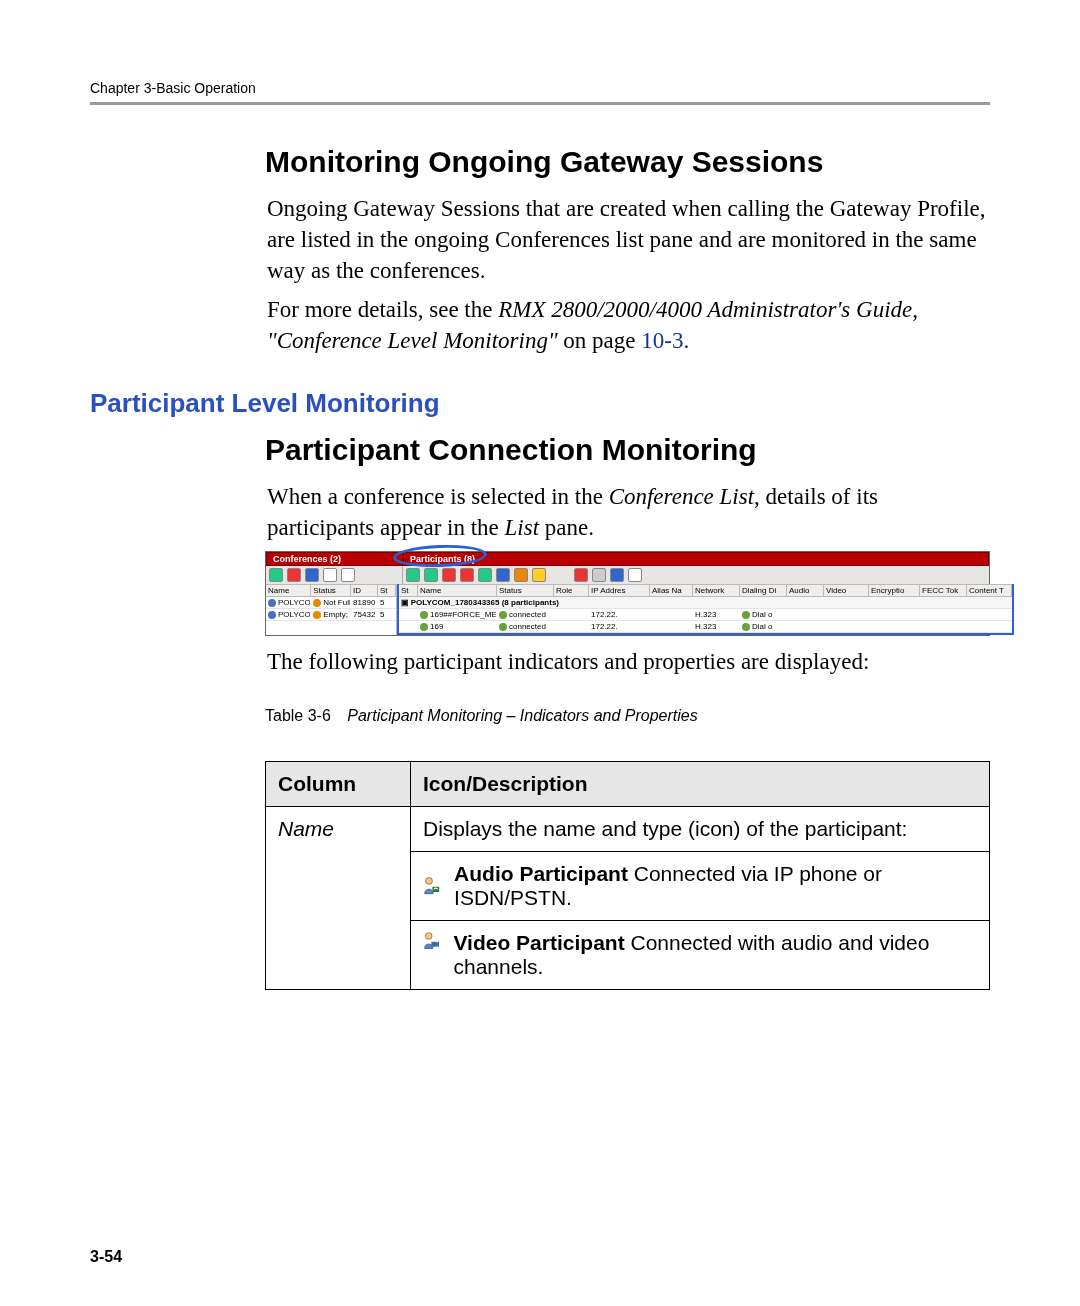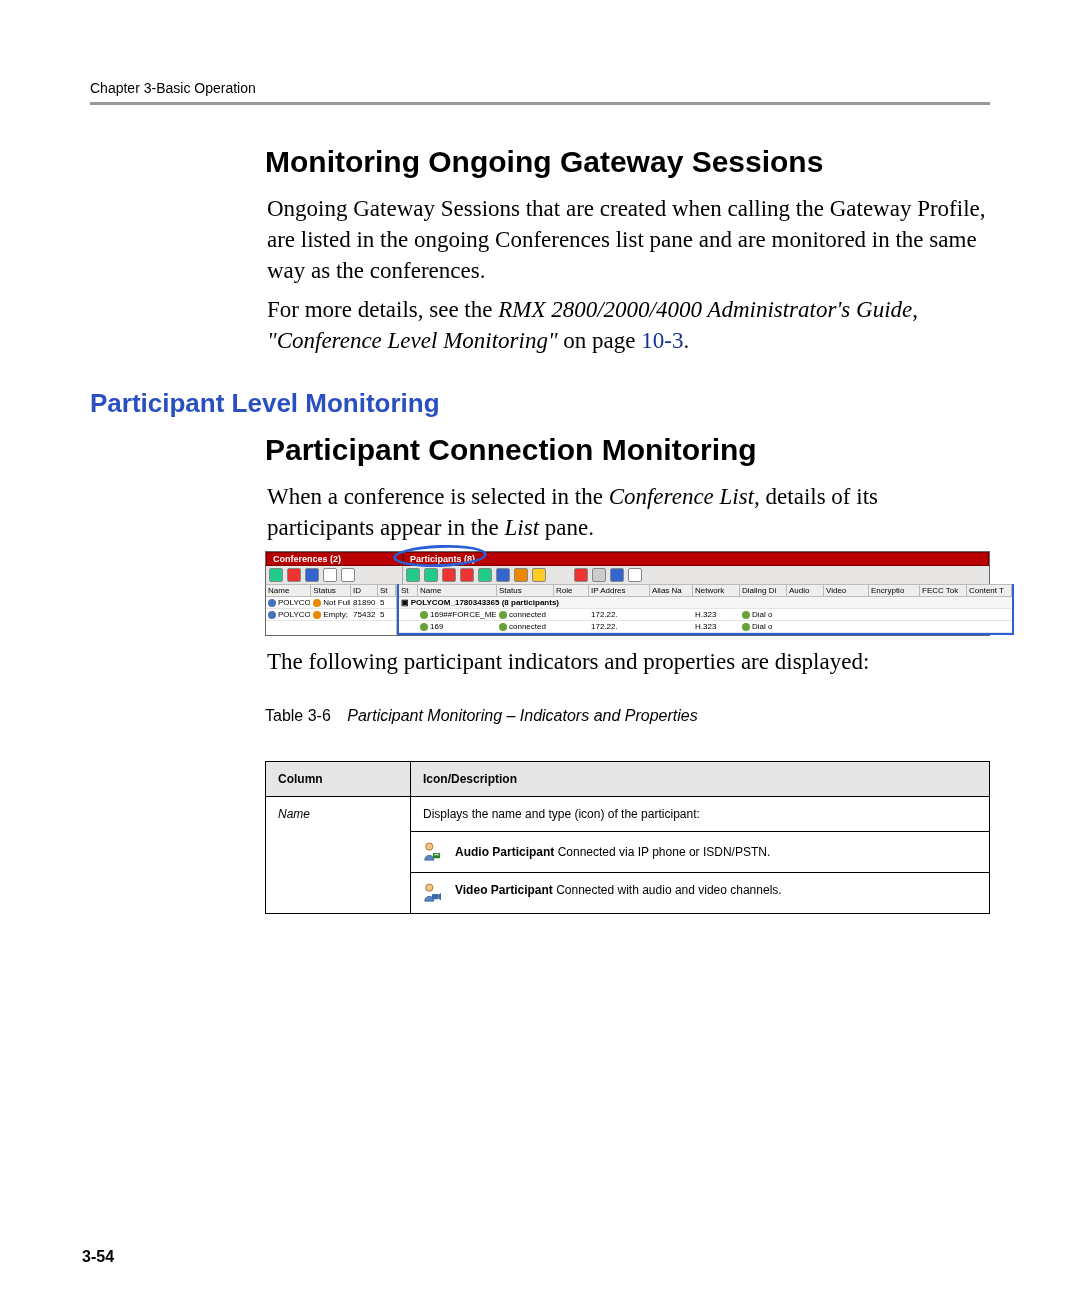--- a/index.html
+++ b/index.html
@@ -55,21 +55,21 @@
     font-family: Arial, sans-serif;
     font-size: 16px;
     margin: 30px 0 8px 0;
   }
   .table-caption .tbl-label { font-weight: 400; }
   .table-caption .tbl-title { font-style: italic; padding-left: 12px; }
   table.prop-table {
     border-collapse: collapse;
     width: 100%;
     font-family: Arial, Helvetica, sans-serif;
-    font-size: 12px;
+    font-size: 21px;
     margin-top: 36px;
   }
   table.prop-table th, table.prop-table td {
     border: 1.5px solid #000;
     padding: 10px 12px;
     vertical-align: top;
   }
   table.prop-table th {
     background: #e6e6e6;
     font-weight: 700;
@@ -134,21 +134,21 @@
     transform: rotate(-2deg);
   }
   .ui-wrap{ position:relative; }
   .part-cols-box {
     border:2px solid #2a5fd8;
     border-top:none;
   }
   .page-number {
     position:absolute;
     bottom:40px;
-    left:82px;
+    left:90px;
     font-family: "Segoe UI", Arial, sans-serif;
     font-weight:700;
     font-size:16px;
   }
 </style>
 </head>
 <body>
 
 <div class="page">
   <div class="chapter-header">Chapter 3-Basic Operation</div>

